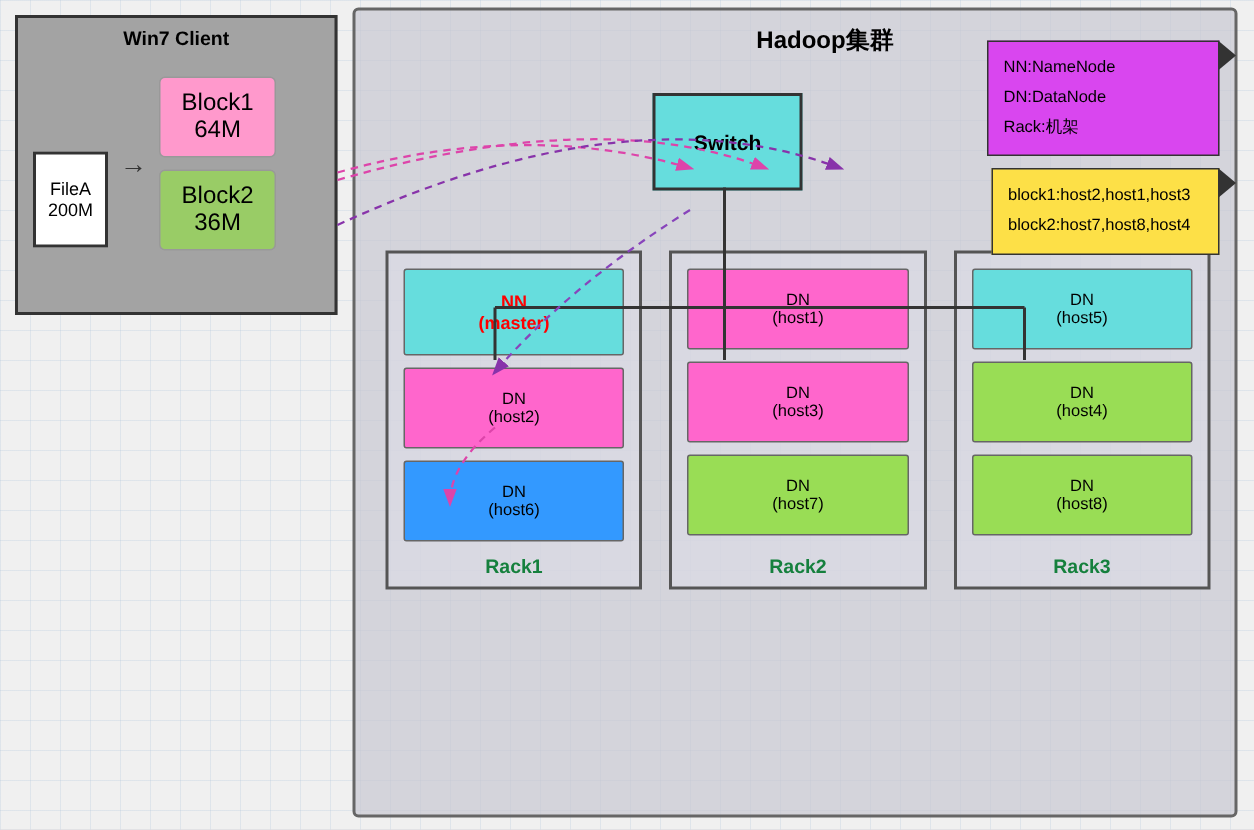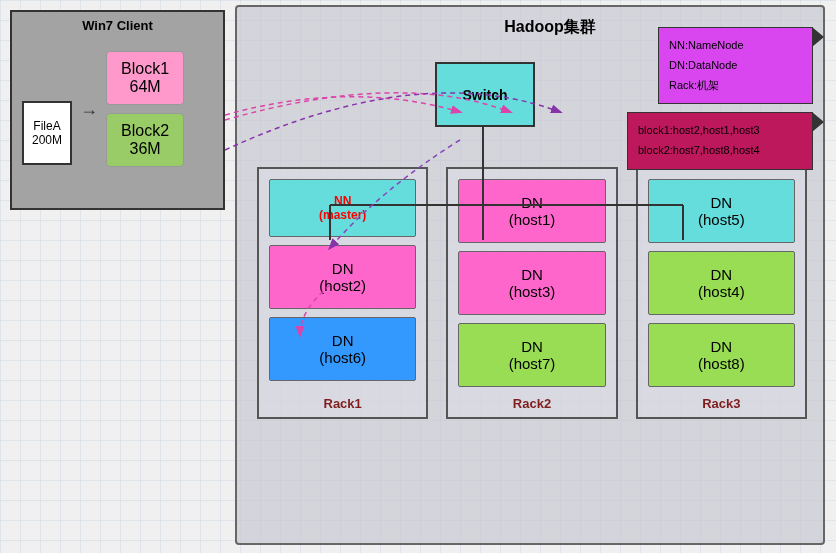--- a/index.html
+++ b/index.html
@@ -120,29 +120,29 @@
       flex-direction: column;
       gap: 8px;
     }
     .rack-label {
       position: absolute;
       bottom: 6px;
       left: 0;
       right: 0;
       text-align: center;
       font-weight: bold;
-      color: #7f1d1d;
+      color: #15803d;
       font-size: 13px;
     }
 
     
     .node {
       padding: 14px 6px;
       text-align: center;
-      font-size: 15px;
+      font-size: 11px;
       border: 1px solid #666;
       border-radius: 2px;
     }
     .nn-master {
       background: #66dddd;
       font-weight: bold;
       color: red;
       font-size: 12px;
     }
     .dn-pink { background: #ff66cc; }
@@ -171,24 +171,24 @@
       height: 0;
       border-top: 10px solid transparent;
       border-bottom: 10px solid transparent;
       border-left: 12px solid #333;
     }
 
     .legend-block {
       position: absolute;
       right: 10px;
       top: 105px;
-      width: 186px;
+      width: 152px;
       border: 1px solid #333;
       padding: 8px 10px;
-      background: #be185d;
+      background: #fde047;
       font-size: 11px;
       line-height: 1.8;
     }
     .legend-block::after {
       content: '';
       position: absolute;
       top: -1px;
       right: -12px;
       width: 0;
       height: 0;

